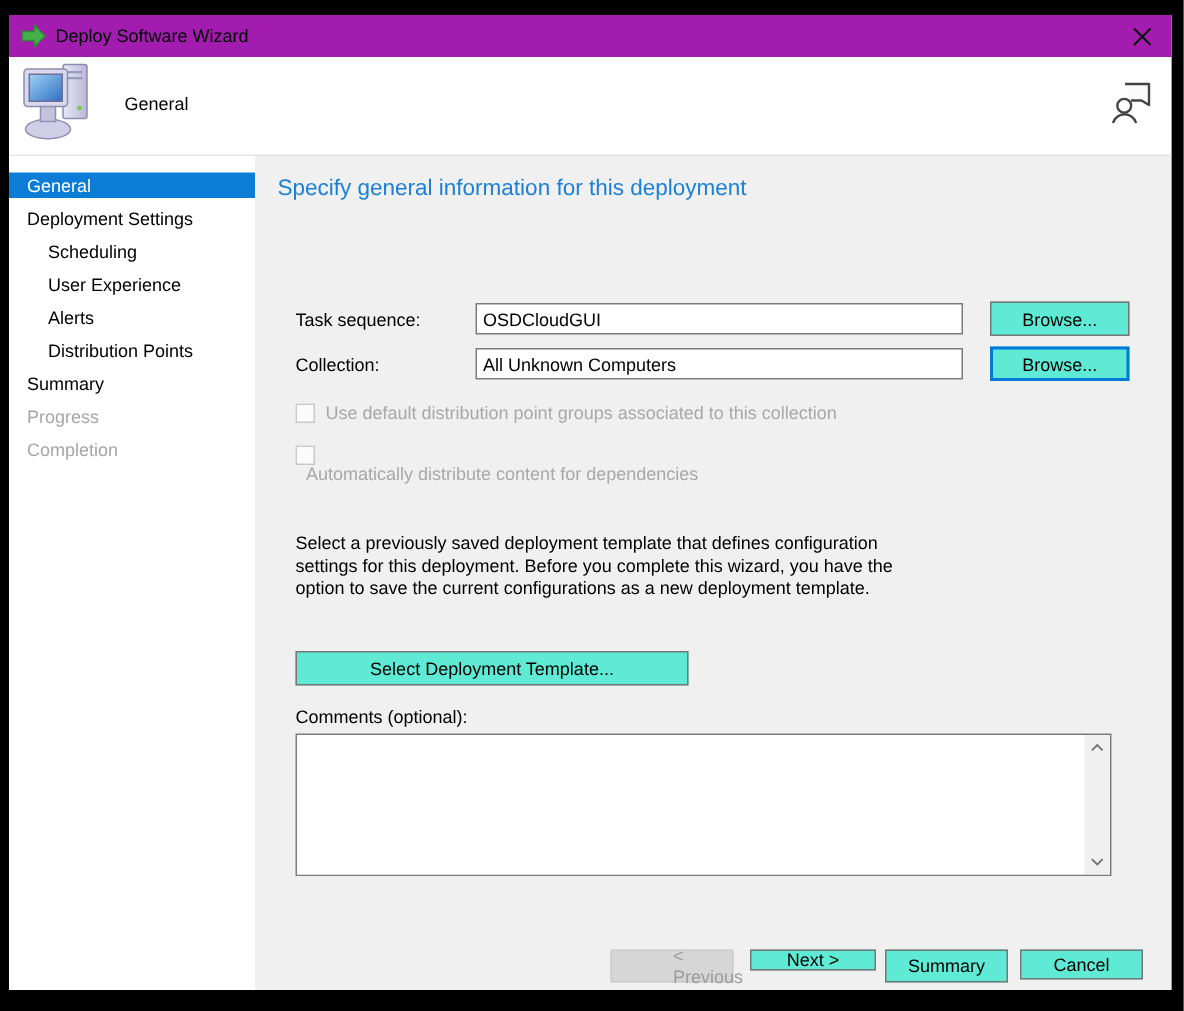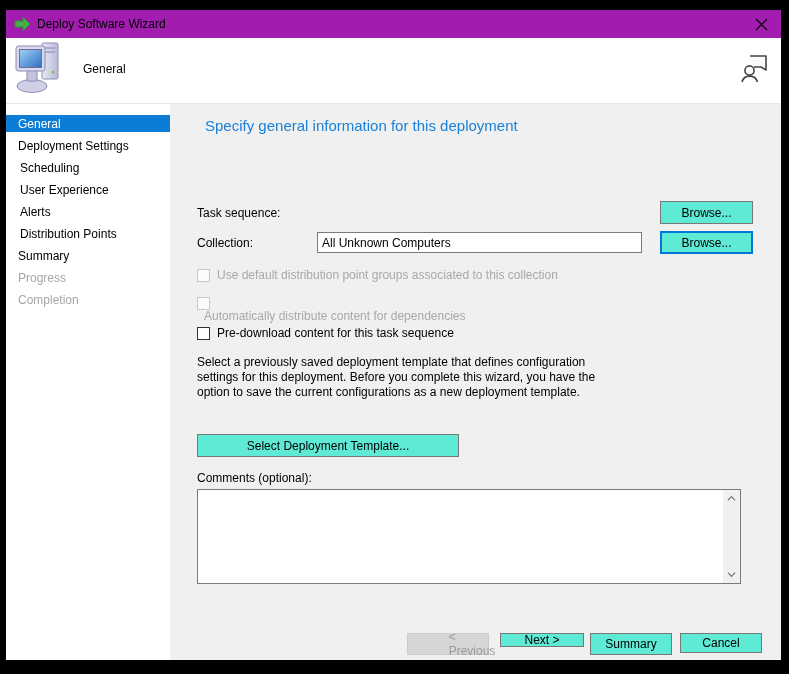--- a/index.html
+++ b/index.html
@@ -20,29 +20,29 @@
   .header { height:66px; position:relative; background:#fff; border-bottom:1px solid #e6e6e6; flex:0 0 auto; }
   .pc-icon { position:absolute; left:8px; top:3px; }
   .page-title { position:absolute; left:77px; top:24px; font-size:12px; color:#000; }
   .person-icon { position:absolute; right:13px; top:16px; cursor:default; }
 
   
   .body { flex:1 1 auto; display:flex; }
   .sidebar { width:164px; background:#fff; padding-top:9px; flex:0 0 auto; }
   .nav-item { position:relative; height:22px; display:flex; align-items:center;
               padding-left:12px; font-size:12px; color:#000; cursor:default; }
-  .nav-item.indent { padding-left:14px; }
+  .nav-item.indent { padding-left:26px; }
   .nav-item.disabled { color:#a6a6a6; }
   .nav-item.selected::before { content:''; position:absolute; left:0; right:0; top:2px; bottom:3px; background:#0c7dd7; }
   .nav-item span { position:relative; }
   .nav-item.selected span { color:#fff; }
 
   .main { flex:1 1 auto; background:#f0f0f0; position:relative; }
 
-  .heading { position:absolute; left:15px; top:13px; font-size:15px; color:#1a80d8;margin-left:20px; }
+  .heading { position:absolute; left:15px; top:13px; font-size:15px; color:#1a80d8; }
 
   .fld-label { position:absolute; font-size:12px; color:#000; }
   .text-input { position:absolute; height:21px; width:325px; left:147px; border:1px solid #7a7a7a;
                 background:#fff; font-family:"Liberation Sans",sans-serif; font-size:12px; color:#000; padding:0 4px; }
   .btn { position:absolute; background:#5eead4; border:1px solid #777; font-family:"Liberation Sans",sans-serif;
          font-size:12px; color:#000; display:flex; align-items:center; justify-content:center; cursor:default; }
   .btn.focused { border:2px solid #0078d7; }
   .btn.disabled { background:#d6d6d6; border:1px solid #cccccc; color:#9b9b9b;padding-left:48px; }
 
   .cb-row { position:absolute; left:27px; display:flex; align-items:flex-start; }
@@ -147,37 +147,34 @@
         <div class="nav-item disabled">
             <span>Completion</span>
           </div>
       </div>
 
       <div class="main">
 
         <div class="heading">Specify general information for this deployment</div>
 
         <div class="fld-label" style="left:27px; top:102px;">Task sequence:</div>
+        <input class="text-input" style="top: 98px;" type="text" value="OSDCloudGUI">
         <div class="btn" style="left:490px; top:97px; width:93px; height:23px;">Browse...</div>
 
         <div class="fld-label" style="left:27px; top:132px;">Collection:</div>
         <input class="text-input" style="top: 128px;" type="text" value="All Unknown Computers">
         <div class="btn focused" style="left:490px; top:127px; width:93px; height:23px;">Browse...</div>
 
         <div class="cb-row disabled" style="top:165px;align-items:flex-end;">
           <span class="cb-box"></span>
           <span class="cb-label">Use default distribution point groups associated to this collection</span>
         </div>
         <div class="cb-row disabled" style="top:193px;flex-direction:column;">
           <span class="cb-box"></span>
           <span class="cb-label">Automatically distribute content for dependencies</span>
-        </div>
-        <div class="cb-row" style="top:223px;">
-          <span class="cb-box"></span>
-          <span class="cb-label">Pre-download content for this task sequence</span>
         </div>
 
         <div class="note">
           <div>Select a previously saved deployment template that defines configuration</div>
           <div>settings for this deployment. Before you complete this wizard, you have the</div>
           <div>option to save the current configurations as a new deployment template.</div>
         </div>
 
         <div class="btn" style="left:27px; top:330px; width:262px; height:23px;">Select Deployment Template...</div>
 

